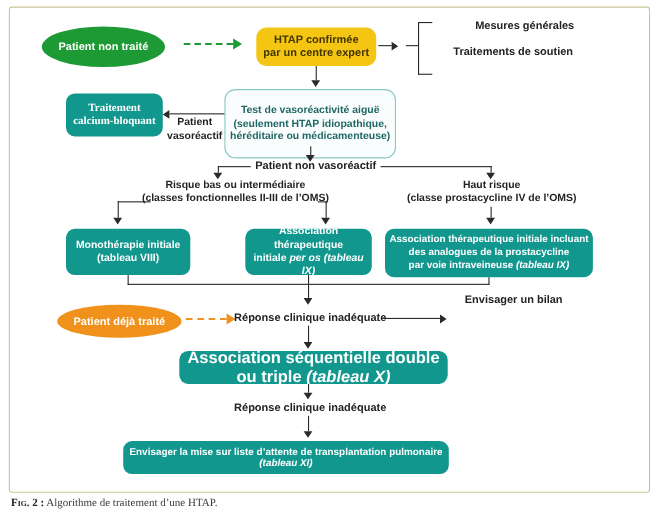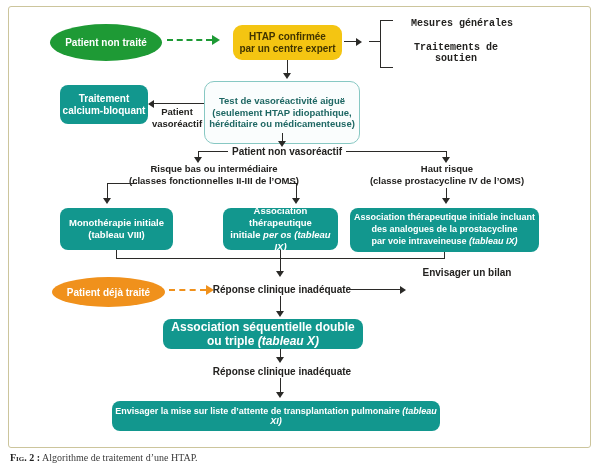--- a/index.html
+++ b/index.html
@@ -7,42 +7,42 @@
   #canvas{position:relative;width:600px;height:472px;background:#ffffff;overflow:hidden;}
   .frame{position:absolute;left:8px;top:6px;width:581px;height:440px;border:1.5px solid #ccc59c;border-radius:3px;background:#fff;}
   .node{position:absolute;box-sizing:border-box;display:flex;flex-direction:column;justify-content:center;align-items:center;text-align:center;font-weight:bold;}
   .ellipse{border-radius:50%;color:#fff;}
   .green-ellipse{background:#1e9a35;}
   .orange-ellipse{background:#f0911c;}
   .yellow-box{background:#f4c512;border-radius:9px;color:#423500;}
   .teal-box{background:#12978e;border-radius:8px;color:#fff;}
   .outline-box{background:#fafdfd;border:1.5px solid #87c8c3;border-radius:10px;color:#1e6763;}
   .label{position:absolute;font-weight:bold;color:#232220;text-align:center;}
-  .label.left{text-align:center;font-family:Liberation Mono, monospace;}
+  .label.left{text-align:right;}
   .hline{position:absolute;height:1.2px;background:#2b2a28;}
   .vline{position:absolute;width:1.2px;background:#2b2a28;}
   .arr-down{position:absolute;width:0;height:0;border-left:4px solid transparent;border-right:4px solid transparent;border-top:6.5px solid #2b2a28;}
   .arr-right{position:absolute;width:0;height:0;border-top:4px solid transparent;border-bottom:4px solid transparent;border-left:6.5px solid #2b2a28;}
   .arr-left{position:absolute;width:0;height:0;border-top:4px solid transparent;border-bottom:4px solid transparent;border-right:6.5px solid #2b2a28;}
   .dash{position:absolute;height:0;}
   .dash.green{border-top:2.2px dashed #1e9a35;}
   .dash.orange{border-top:2.2px dashed #f0911c;}
   .dash-arr-green{position:absolute;width:0;height:0;border-top:5px solid transparent;border-bottom:5px solid transparent;border-left:8px solid #1e9a35;}
   .dash-arr-orange{position:absolute;width:0;height:0;border-top:5px solid transparent;border-bottom:5px solid transparent;border-left:8px solid #f0911c;}
   .caption{position:absolute;left:10px;top:452px;font-family:"Liberation Serif",serif;font-size:10px;color:#3a3a3a;}
   .caption .cap-label{font-weight:bold;font-variant:small-caps;color:#222;}
   i{font-style:italic;}
 </style>
 </head>
 <body>
 
 <div id="canvas">
   <div class="frame"></div>
 
-  <div class="node ellipse green-ellipse" style="left:50px;top:24px;width:112px;height:37px;font-size:10px;">
+  <div class="node ellipse green-ellipse" style="left:38px;top:24px;width:112px;height:37px;font-size:10px;">
     <div>Patient non traité</div>
   </div>
 
   <div class="dash green" style="left:167px;top:39px;width:45px;"></div>
   <div class="dash-arr-green" style="left:212px;top:35px;"></div>
 
   <div class="node yellow-box" style="left:233px;top:25px;width:109px;height:35px;font-size:10px;line-height:1.2;">
     <div>HTAP confirmée</div>
     <div>par un centre expert</div>
   </div>
@@ -63,21 +63,21 @@
 
   <div class="node outline-box" style="left:204px;top:81px;width:156px;height:63px;font-size:9.5px;line-height:1.25;">
     <div>Test de vasoréactivité aiguë</div>
     <div>(seulement HTAP idiopathique,</div>
     <div>héréditaire ou médicamenteuse)</div>
   </div>
 
   <div class="hline" style="left:154px;top:103px;width:50px;"></div>
   <div class="arr-left" style="left:148px;top:99.5px;"></div>
 
-  <div class="node teal-box" style="left:60px;top:85px;width:88px;height:39px;font-size:10px;line-height:1.2;">
+  <div class="node teal-box" style="left:60px;top:85px;width:88px;height:39px;font-size:10px;line-height:1.2;font-family:Liberation Serif, serif;">
     <div>Traitement</div>
     <div>calcium-bloquant</div>
   </div>
 
   <div class="label" style="left:145px;top:106px;width:64px;font-size:9.5px;line-height:1.25;">
     <div>Patient</div>
     <div>vasoréactif</div>
   </div>
 
   <div class="vline" style="left:282px;top:133px;height:8px;"></div>
@@ -144,33 +144,33 @@
   <div class="hline" style="left:348px;top:289px;width:52px;"></div>
   <div class="arr-right" style="left:400px;top:285.5px;"></div>
 
   <div class="label" style="left:396px;top:267px;width:142px;font-size:10px;line-height:1.25;">
     <div>Envisager un bilan</div>
   </div>
 
   <div class="vline" style="left:280px;top:296px;height:15px;"></div>
   <div class="arr-down" style="left:276px;top:311px;"></div>
 
-  <div class="node teal-box" style="left:163px;top:319px;width:200px;height:30px;font-size:12px;align-items:flex-end;">
+  <div class="node teal-box" style="left:163px;top:319px;width:244px;height:30px;font-size:15px;align-items:flex-end;">
     <div><span>Association séquentielle double ou triple </span><i>(tableau X)</i></div>
   </div>
 
   <div class="vline" style="left:280px;top:349px;height:8px;"></div>
   <div class="arr-down" style="left:276px;top:357px;"></div>
 
   <div class="label" style="left:212px;top:366px;width:140px;font-size:10px;">Réponse clinique inadéquate</div>
 
   <div class="vline" style="left:280px;top:378px;height:14px;"></div>
   <div class="arr-down" style="left:276px;top:392px;"></div>
 
-  <div class="node teal-box" style="left:112px;top:401px;width:328px;height:30px;font-size:9px;">
+  <div class="node teal-box" style="left:112px;top:401px;width:296px;height:30px;font-size:9px;">
     <div><span>Envisager la mise sur liste d’attente de transplantation pulmonaire </span><i>(tableau XI)</i></div>
   </div>
 
   <div class="caption">
     <span class="cap-label">Fig. 2 :</span>
     <span>Algorithme de traitement d’une HTAP.</span>
   </div>
 </div>
 
 </body></html>

